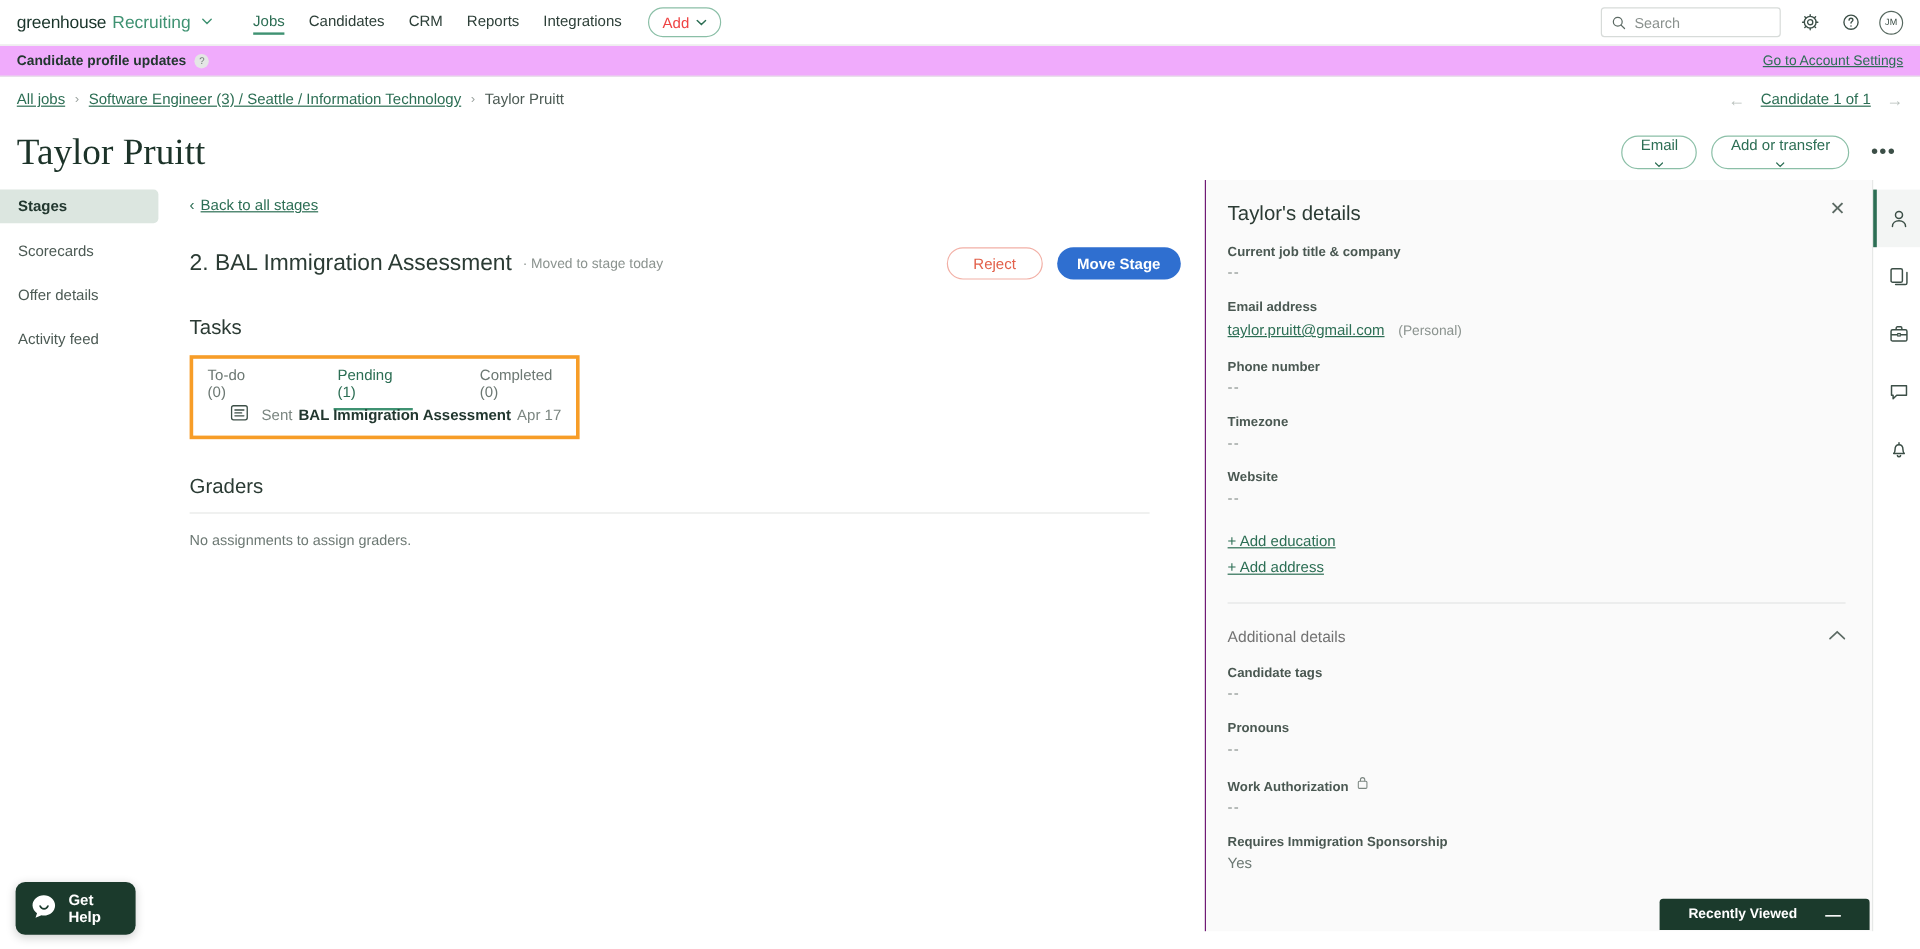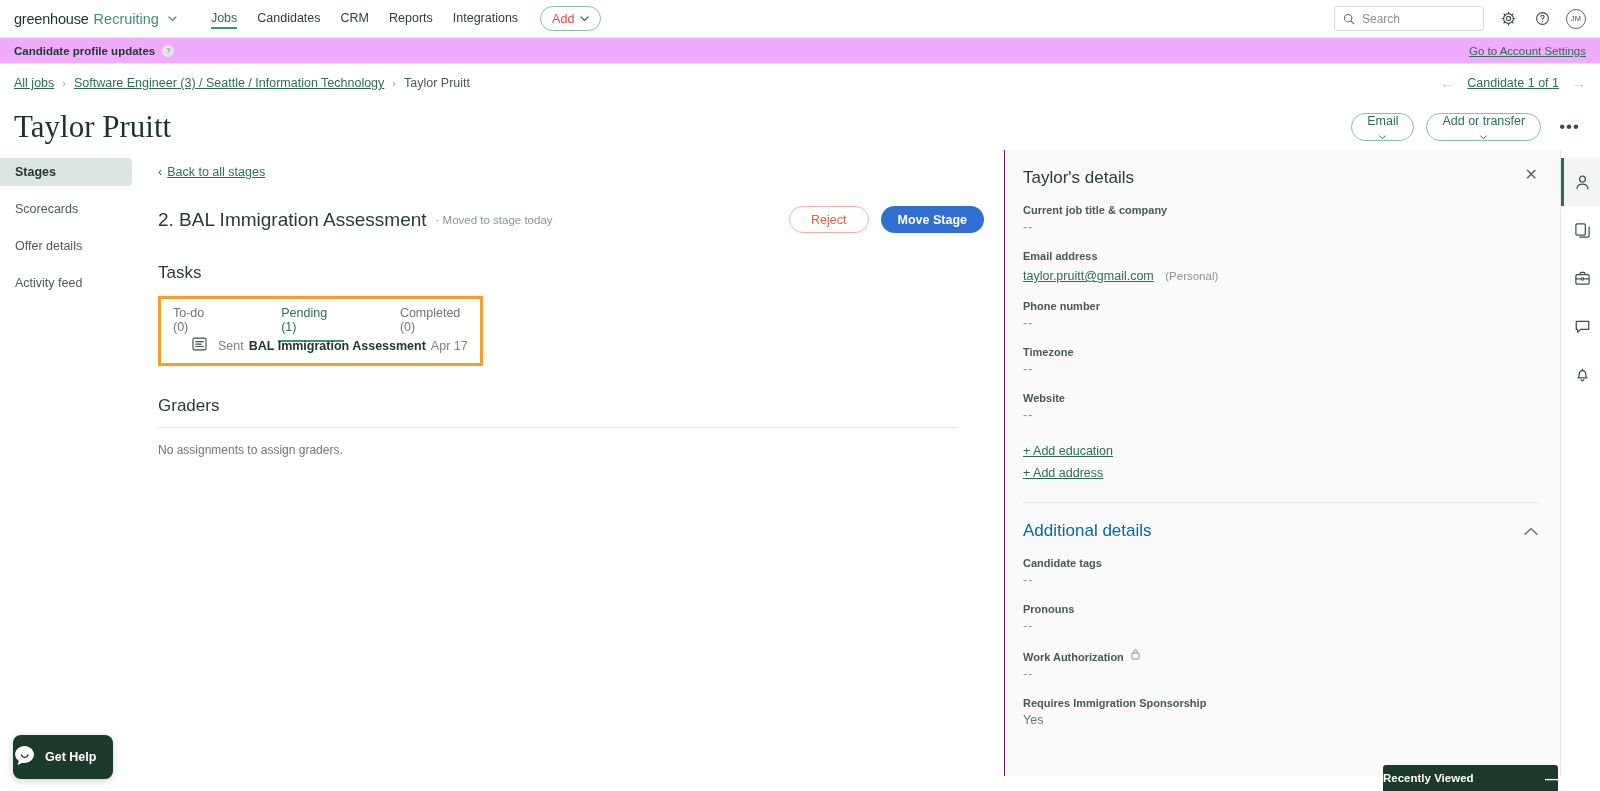--- a/index.html
+++ b/index.html
@@ -136,46 +136,46 @@
   .field-label { font-size: 11px; font-weight: 700; color: #4a5852; }
   .field-value { font-size: 12.5px; color: #8b938f; margin-top: 4px; }
   .field-value.dash { letter-spacing: 1px; }
   .field-value.solid { color: #6c7873; }
   .email-link { color: #2c6e54; text-decoration: underline; cursor: pointer; font-size: 12.5px; }
   .email-tag { color: #8b938f; font-size: 11.5px; margin-left: 7px; }
   .addlinks { margin-top: 22px; display: flex; flex-direction: column; gap: 8px; }
   .addlink { color: #2c6e54; text-decoration: underline; font-size: 12.5px; cursor: pointer; width: fit-content; }
   .rp-rule { height: 1px; background: #e3e5e4; margin-top: 22px; }
   .rp-sec-head { display: flex; align-items: center; margin-top: 18px; }
-  .rp-sec-title { font-size: 17px; color: #0369a1; font-weight: 400; }
+  .rp-sec-title { font-size: 13px; color: #737373; font-weight: 400; }
   .rp-chevron { margin-left: auto; color: #5c6a64; cursor: pointer; }
   .info-glyph { display: inline-block; margin-left: 4px; color: #7b8681; font-size: 10px; vertical-align: 1px; }
 
   
   .iconrail {
     width: 40px; flex: 0 0 40px; background: #fff; border-left: 1px solid #e6e8e7;
     padding-top: 8px; display: flex; flex-direction: column; align-items: stretch;
   }
   .rail-item {
     height: 48px; display: flex; align-items: center; justify-content: center;
     color: #3c4f47; cursor: pointer; border-left: 3px solid transparent;
   }
   .rail-item.active { background: #f3f5f4; border-left: 3px solid #2c6e54; }
 
   
   .gethelp {
     position: absolute; left: 13px; bottom: 12px; height: 44px; width: 100px;
     background: #1b3a2c; border-radius: 8px; display: flex; align-items: center;
-    gap: 9px; padding: 0 0; color: #fff; font-size: 12.5px; font-weight: 700;
+    gap: 9px; padding: 0 12px; color: #fff; font-size: 12.5px; font-weight: 700;
     cursor: pointer; box-shadow: 0 2px 8px rgba(0,0,0,.18);
   }
   .recent {
-    position: absolute; right: 42px; bottom: 0; width: 175px; height: 26px;
+    position: absolute; right: 42px; bottom: 16px; width: 175px; height: 26px;
     background: #1b3a2c; color: #fff; display: flex; align-items: center;
-    padding: 0 0; font-size: 11.5px; font-weight: 700; border-radius: 3px 3px 0 0;
+    padding: 0 24px; font-size: 11.5px; font-weight: 700; border-radius: 3px 3px 0 0;
     cursor: pointer;
   }
   .recent-min { margin-left: auto; font-size: 13px; }
   .pagewrap { position: relative; width: 1600px; height: 791px; }
 </style>
 </head>
 <body>
 
 <div class="pagewrap">
 

